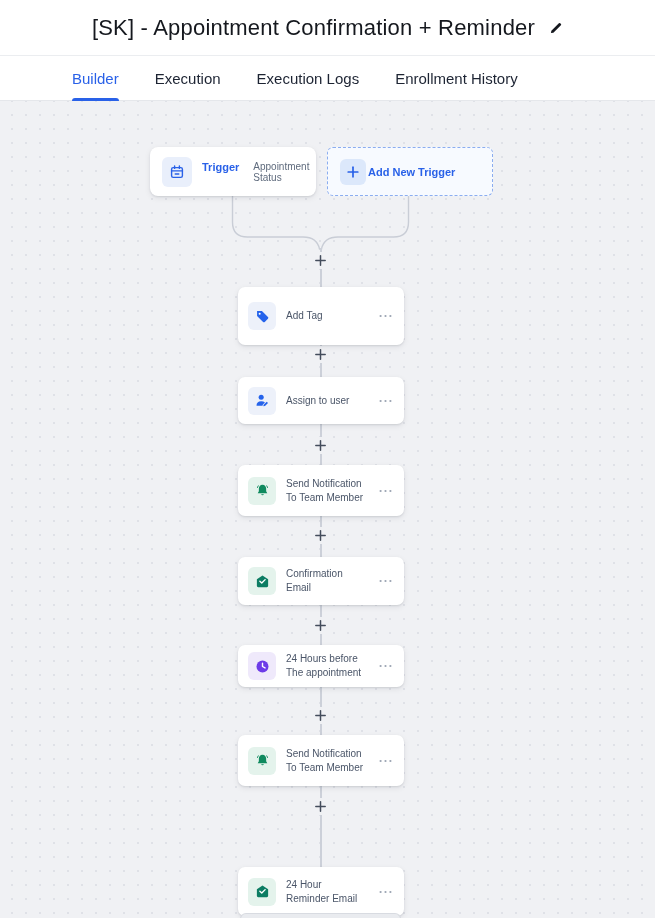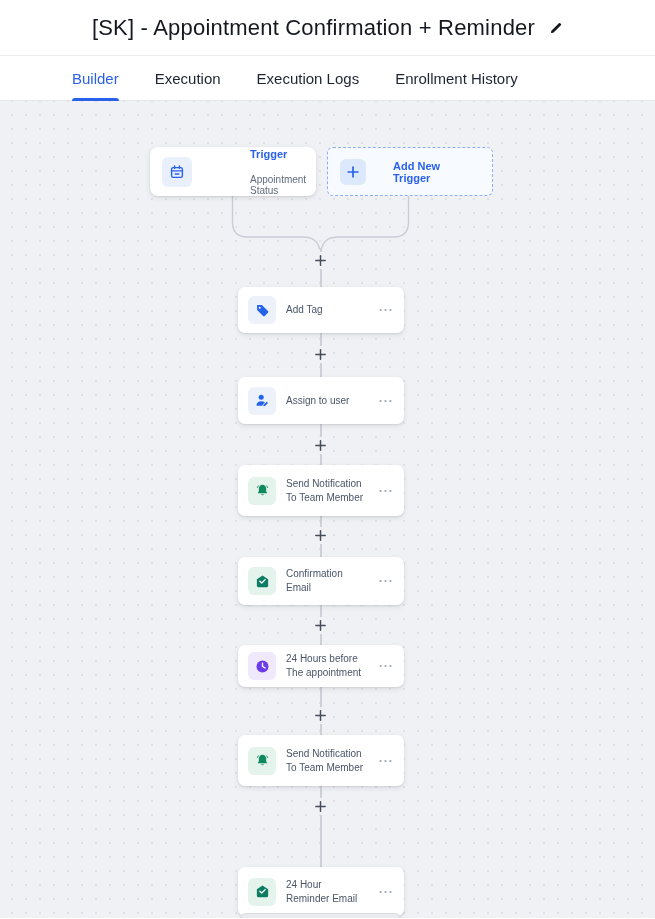--- a/index.html
+++ b/index.html
@@ -37,28 +37,28 @@
   .vline { position:absolute; left:320px; top:147px; bottom:0; width:1.5px; background:#ccd0d9; }
 
   .card {
     position:absolute; background:#fff; border-radius:8px;
     box-shadow:0 1px 2px rgba(16,24,40,.10), 0 2px 6px rgba(16,24,40,.08);
     display:flex; align-items:center; cursor:pointer;
   }
 
   
   .trigger-card { left:150px; top:46px; width:166px; height:49px; padding:0 12px; gap:10px; }
-  .trigger-texts { display:flex; flex-direction:column; gap:14px;margin-left:48px; }
+  .trigger-texts { display:flex; flex-direction:row; gap:14px; }
   .trigger-title { font-size:11px; font-weight:700; color:#2961e8; }
   .trigger-sub { font-size:10px; color:#5f6b7d; }
 
   .add-trigger {
     position:absolute; left:327px; top:46px; width:166px; height:49px;
     border:1px dashed #8badf0; border-radius:6px; background:#f7faff;
-    display:flex; align-items:center; gap:27px; padding:0 12px; cursor:pointer;
+    display:flex; align-items:center; gap:2px; padding:0 12px; cursor:pointer;
   }
   .add-trigger-label { font-size:11px; font-weight:700; color:#2961e8; }
 
   .icon-sq {
     flex:none; display:flex; align-items:center; justify-content:center; border-radius:6px;
   }
   .sq-30 { width:30px; height:30px; }
   .sq-28 { width:28px; height:28px; }
   .sq-26 { width:26px; height:26px; }
   .bg-blue   { background:#e9effb; }
@@ -211,21 +211,21 @@
   </div>
   <div class="plus-badge" style="top:784.5px">
     <svg width="11" height="11" viewBox="0 0 11 11">
         <g stroke-width="1.5" stroke-linecap="round" stroke="#444d5c">
           <line x1="5.5" y1="0.8" x2="5.5" y2="10.2"></line>
           <line x1="0.8" y1="5.5" x2="10.2" y2="5.5"></line>
         </g>
       </svg>
   </div>
 
-  <div class="card node" style="top:186px;height:46px">
+  <div class="card node" style="top:186px;height:58px">
     <div class="icon-sq sq-28 bg-gray">
       <svg width="15" height="15" viewBox="0 0 16 16">
         <g fill="#2563eb">
           <path d="M2.2 2.2 L7.4 2.2 L13.8 8.6 Q14.7 9.5 13.8 10.4 L10.4 13.8 Q9.5 14.7 8.6 13.8 L2.2 7.4 Z"></path>
           <circle cx="5" cy="5" r="1.1" fill="#fff"></circle>
         </g>
       </svg>
     </div>
     <span class="node-label">Add Tag</span>
     <div class="node-menu">

